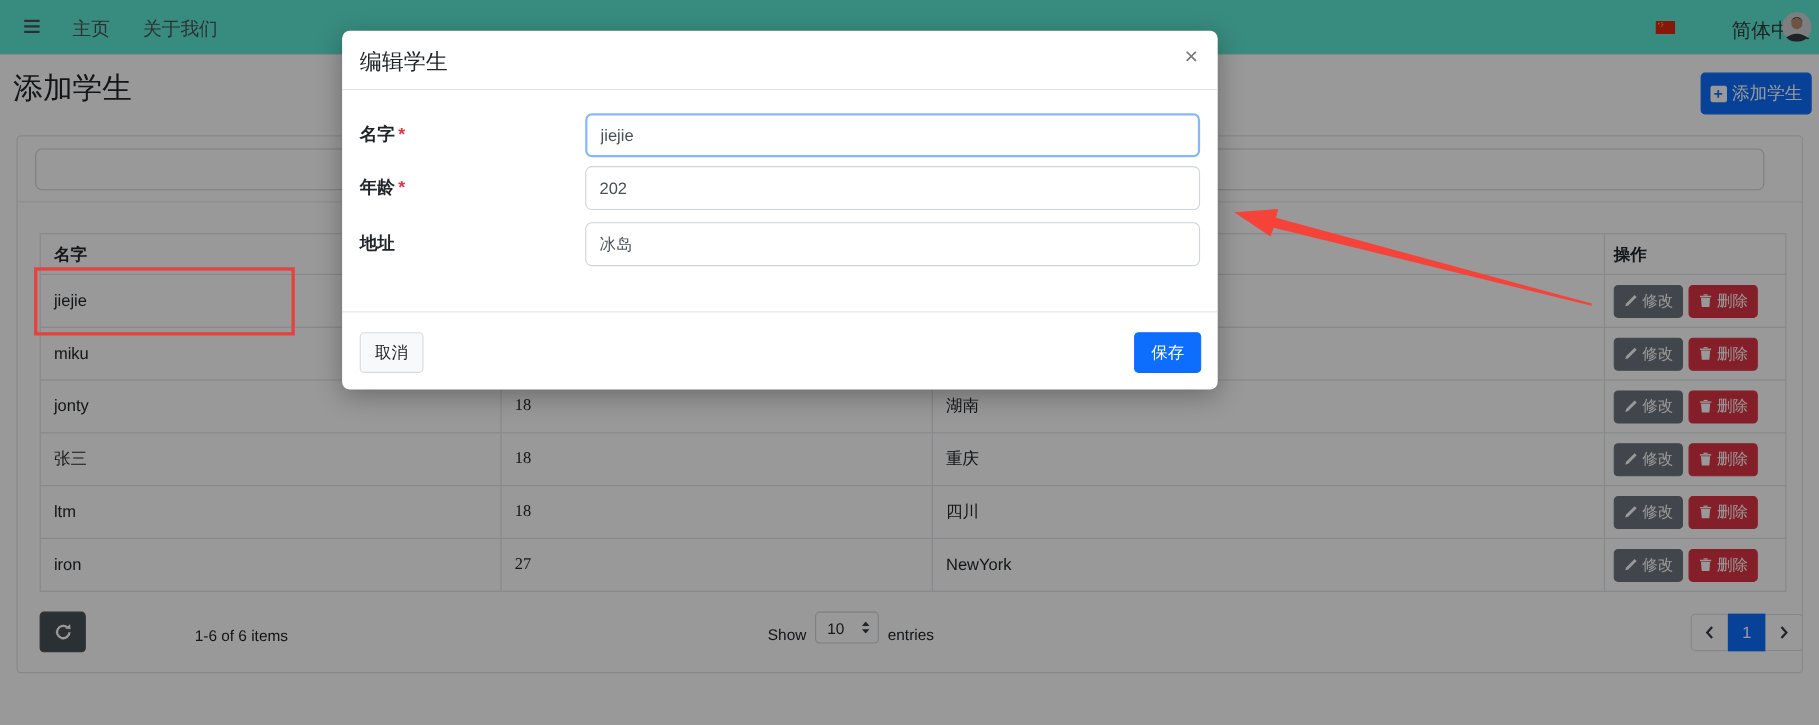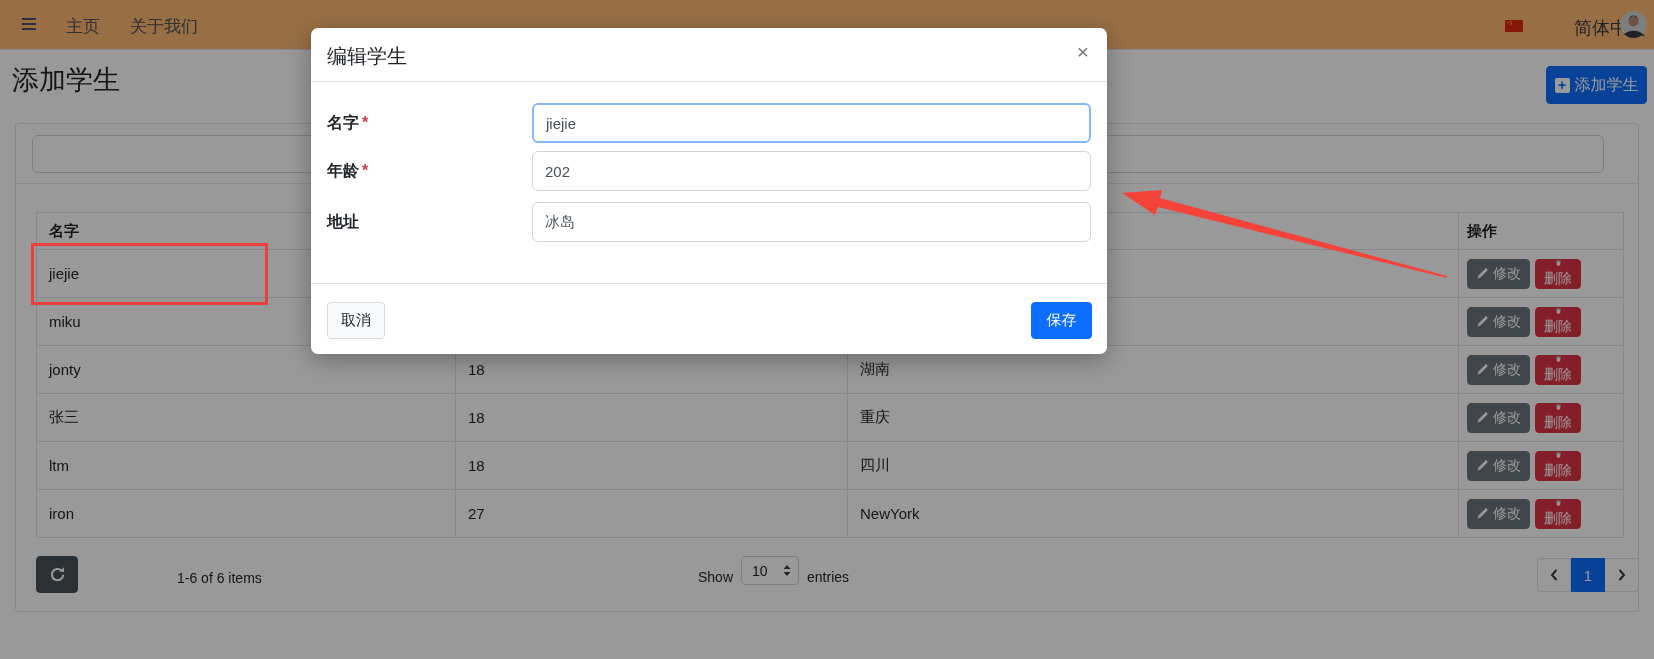--- a/index.html
+++ b/index.html
@@ -1,21 +1,21 @@
 <!DOCTYPE html>
 <html><head>
 <meta charset="utf-8">
 <style>
   * { margin:0; padding:0; box-sizing:border-box; }
   html,body { width:1654px; height:659px; overflow:hidden; }
   body { position:relative; font-family:"Liberation Sans","DejaVu Sans",sans-serif; background:#fff; color:#212529; }
   .abs { position:absolute; }
 
   
-  .navbar { left:0; top:0; width:1654px; height:50px; background:#fdba74; border-bottom:1px solid #dee2e6; z-index:1; }
+  .navbar { left:0; top:0; width:1654px; height:50px; background:#5eead4; border-bottom:1px solid #dee2e6; z-index:1; }
   .nav-link { position:absolute; top:15px; font-size:17px; color:#4a5056; cursor:pointer; }
   .hamburger { position:absolute; left:21px; top:17px; width:16px; height:14px; }
   .nav-right-lang { position:absolute; top:16px; left:1526px; font-size:18px; color:#343a40;margin-left:48px; }
   .flag { position:absolute; left:1505px; top:18px; width:18px; height:12px; }
   .avatar { position:absolute; left:1620px; top:11px; width:27px; height:27px; border-radius:50%; overflow:hidden; }
 
   
   .page-title { left:12px; top:62px; font-size:27px; font-weight:500; color:#212529; z-index:1; }
   .btn-add { left:1546px; top:66px; width:101px; height:38px; background:#0d6efd; border:1px solid #0d6efd; border-radius:4px;
              color:#fff; font-size:16px; display:flex; align-items:center; justify-content:center; gap:5px; z-index:1; cursor:pointer; }
@@ -28,25 +28,25 @@
                   font-size:15px; padding:0 12px; color:#495057; background:#fff; }
   .card-divider { left:16px; top:183px; width:1622px; height:0; border-top:1px solid #e3e6e9; z-index:2; }
 
   
   .table { left:36px; top:212px; width:1588px; border:1px solid #dee2e6; z-index:2; background:#fff; }
   .trow { display:flex; width:100%; }
   .thead { height:36px; font-weight:bold; }
   .tbody-row { height:48px; border-top:1px solid #dee2e6; }
   .cell { display:flex; align-items:center; padding-left:12px; font-size:15px; color:#212529; border-right:1px solid #dee2e6; overflow:hidden; }
   .cell:last-child { border-right:none; }
-  .c-name { width:419px; } .c-age { width:392px; } .c-addr { width:611px; } .c-act { width:158px; padding-left:8px; gap:5px; }
+  .c-name { width:419px; } .c-age { width:392px;font-family:Liberation Serif, serif; } .c-addr { width:611px; } .c-act { width:158px; padding-left:8px; gap:5px; }
   .btn-edit { height:30px; padding:0 8px; background:#6c757d; border:1px solid #6c757d; border-radius:4px; color:#fff; font-size:14px;
               display:inline-flex; align-items:center; gap:4px; cursor:pointer; }
   .btn-del  { height:30px; padding:0 8px; background:#dc3545; border:1px solid #dc3545; border-radius:4px; color:#fff; font-size:14px;
-              display:inline-flex; align-items:center; gap:4px; cursor:pointer;flex-direction:column; }
+              display:inline-flex; align-items:center; gap:4px; cursor:pointer; }
 
   
   .btn-refresh { left:36px; top:556px; width:42px; height:37px; background:#495057; border:1px solid #495057; border-radius:4px;
                  display:flex; align-items:center; justify-content:center; z-index:2; cursor:pointer; }
   .items-text { left:177px; top:570px; font-size:14px; color:#212529; z-index:2; }
   .show-group { left:698px; top:555px; height:30px; display:flex; align-items:flex-end; gap:8px; z-index:2; font-size:14px; color:#212529; }
   .page-size-select { width:58px; height:29px; border:1px solid #ced4da; border-radius:4px; background:#fff;
                       display:flex; align-items:center; justify-content:space-between; padding:0 7px 0 10px; cursor:pointer; }
   .pagination { left:1537px; top:558px; height:34px; display:flex; z-index:2; }
   .page-cell { width:34px; height:34px; border:1px solid #dee2e6; background:#fff; display:flex; align-items:center; justify-content:center; cursor:pointer; }

